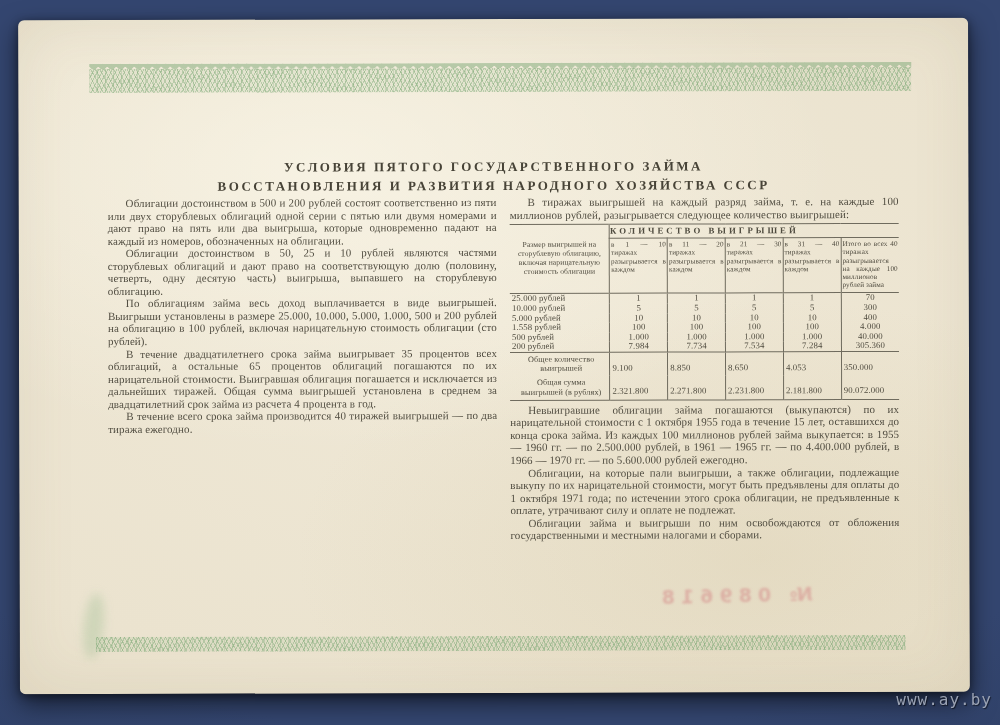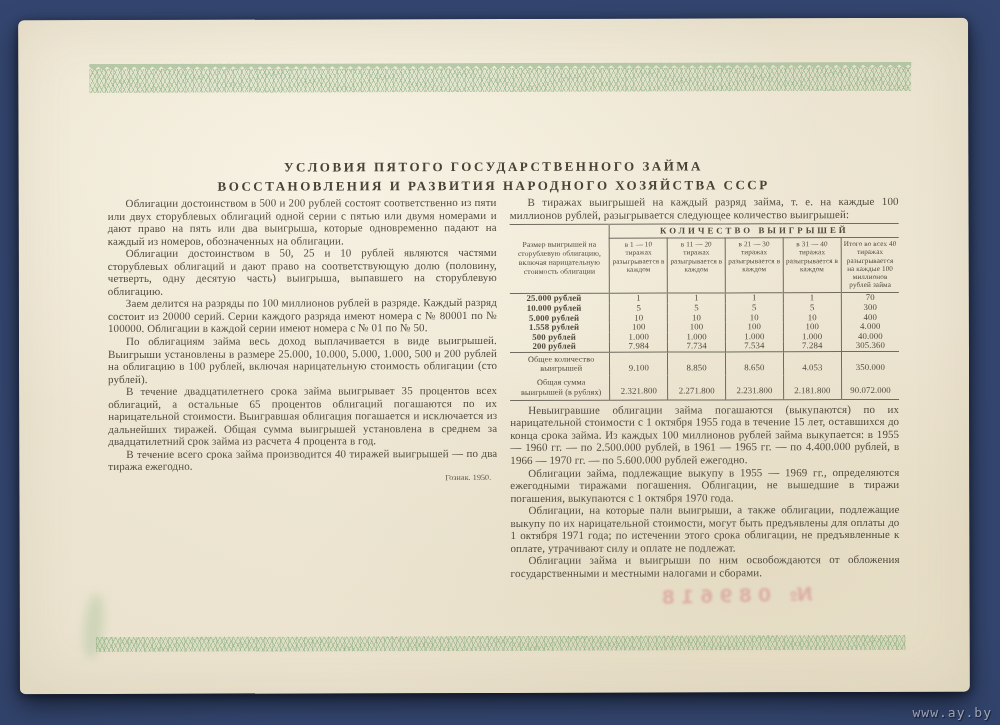--- a/index.html
+++ b/index.html
@@ -50,67 +50,65 @@
   .imprint{text-align:right;font-size:8px;margin-top:9px;padding-right:6px;text-indent:0 !important;color:#5b574b;}
 
   
   table.prize{
     width:100%;border-collapse:collapse;margin:2.5px 0 3px;
     font-size:8.8px;line-height:9.6px;color:#4f4b3f;table-layout:fixed;
   }
   table.prize{border-top:1.2px solid #6f6b5e;}
   table.prize thead{border-bottom:1px solid #6f6b5e;}
   th.c0{width:24%;font-size:7.6px;line-height:8.8px;font-weight:normal;text-align:center;padding:2px 3px;}
-  th.group{font-size:8.8px;font-weight:bold;letter-spacing:3px;padding:2.5px 0 1.5px;border-left:1px solid #6f6b5e;border-bottom:1px solid #6f6b5e;text-align:center;margin-left:29px;}
-  th.sub{font-size:7.2px;line-height:8.2px;font-weight:normal;padding:2px 1px 3px;border-left:1px solid #6f6b5e;text-align:center;vertical-align:top;overflow-wrap:break-word;width:13.5%;}
+  th.group{font-size:8.8px;font-weight:bold;letter-spacing:3px;padding:2.5px 0 1.5px;border-left:1px solid #6f6b5e;border-bottom:1px solid #6f6b5e;text-align:left;margin-left:29px;}
+  th.sub{font-size:7.2px;line-height:8.2px;font-weight:normal;padding:2px 1px 3px;border-left:1px solid #6f6b5e;vertical-align:top;overflow-wrap:break-word;width:13.5%;}
   th.sub.last{width:22%;}
   table.prize tbody td{text-align:center;padding:0 2px;border-left:1px solid #6f6b5e;height:9.6px;}
-  table.prize tbody td.label{text-align:center;padding-right:13px;border-left:none;font-weight:bold;}
+  table.prize tbody td.label{text-align:left;padding-right:13px;border-left:none;}
   table.prize tfoot{border-top:1.8px solid #6f6b5e;border-bottom:1.2px solid #6f6b5e;}
-  table.prize tfoot td{border-left:1px solid #6f6b5e;text-align:center;vertical-align:bottom;padding:2px 2px 3px;}
+  table.prize tfoot td{border-left:1px solid #6f6b5e;text-align:left;vertical-align:bottom;padding:2px 2px 3px;}
   table.prize tfoot td.label{border-left:none;text-align:center;font-size:8.2px;line-height:9.2px;padding-left:5px;}
 
   
   .bleed{
     position:absolute;left:607px;top:566px;width:215px;text-align:center;
     color:rgba(201,92,104,.34);font-size:19px;font-weight:bold;letter-spacing:6px;
     transform:scaleX(-1) rotate(1.2deg);filter:blur(1.1px);
     font-family:"DejaVu Sans", sans-serif;
   }
   .smudge{
     position:absolute;left:64px;top:573px;width:20px;height:66px;
     background:rgba(138,178,128,.28);border-radius:50%;filter:blur(5px);transform:rotate(6deg);
   }
   .watermark{
-    position:absolute;right:8px;bottom:5px;color:#9aa2b3;font-size:13px;letter-spacing:1px;
+    position:absolute;right:8px;bottom:16px;color:#9aa2b3;font-size:16px;letter-spacing:1px;
     font-family:"DejaVu Sans Mono", monospace;text-shadow:1px 1px 1px rgba(0,0,0,.55);
   }
 </style>
 </head>
 <body>
 
 <div class="paper">
 
   <div class="band band-top"></div>
 
   <div class="title-block">
     <div>УСЛОВИЯ ПЯТОГО ГОСУДАРСТВЕННОГО ЗАЙМА</div>
     <div>ВОССТАНОВЛЕНИЯ И РАЗВИТИЯ НАРОДНОГО ХОЗЯЙСТВА СССР</div>
   </div>
 
   <div class="columns">
 
     <div class="col">
       <p>Облигации достоинством в 500 и 200 рублей состоят соответственно из пяти или двух сторублевых облигаций одной серии с пятью или двумя номерами и дают право на пять или два выигрыша, которые одновременно падают на каждый из номеров, обозначенных на облигации.</p>
       <p>Облигации достоинством в 50, 25 и 10 рублей являются частями сторублевых облигаций и дают право на соответствующую долю (половину, четверть, одну десятую часть) выигрыша, выпавшего на сторублевую облигацию.</p>
-      <p>Заем делится на разряды по 100 миллионов рублей в разряде. Каждый разряд состоит из 20000 серий. Серии каждого разряда имеют номера с № 80001 по № 100000. Облигации в каждой серии имеют номера с № 01 по № 50.</p>
       <p>По облигациям займа весь доход выплачивается в виде выигрышей. Выигрыши установлены в размере 25.000, 10.000, 5.000, 1.000, 500 и 200 рублей на облигацию в 100 рублей, включая нарицательную стоимость облигации (сто рублей).</p>
       <p>В течение двадцатилетнего срока займа выигрывает 35 процентов всех облигаций, а остальные 65 процентов облигаций погашаются по их нарицательной стоимости. Выигравшая облигация погашается и исключается из дальнейших тиражей. Общая сумма выигрышей установлена в среднем за двадцатилетний срок займа из расчета 4 процента в год.</p>
       <p>В течение всего срока займа производится 40 тиражей выигрышей — по два тиража ежегодно.</p>
-      <p class="imprint">Гознак. 1950.</p>
     </div>
 
     <div class="col">
       <p>В тиражах выигрышей на каждый разряд займа, т. е. на каждые 100 миллионов рублей, разыгрывается следующее количество выигрышей:</p>
 
       <table class="prize">
         <thead>
           <tr>
             <th class="c0" rowspan="2">Размер выигрышей на сторублевую облигацию, включая нарицательную стоимость облигации</th>
             <th class="group" colspan="5">КОЛИЧЕСТВО ВЫИГРЫШЕЙ</th>
@@ -187,21 +185,20 @@
               <td>2.321.800</td>
               <td>2.271.800</td>
               <td>2.231.800</td>
               <td>2.181.800</td>
               <td>90.072.000</td>
             </tr>
           </tfoot>
       </table>
 
       <p>Невыигравшие облигации займа погашаются (выкупаются) по их нарицательной стоимости с 1 октября 1955 года в течение 15 лет, оставшихся до конца срока займа. Из каждых 100 миллионов рублей займа выкупается: в 1955 — 1960 гг. — по 2.500.000 рублей, в 1961 — 1965 гг. — по 4.400.000 рублей, в 1966 — 1970 гг. — по 5.600.000 рублей ежегодно.</p>
-      <p>Облигации займа, подлежащие выкупу в 1955 — 1969 гг., определяются ежегодными тиражами погашения. Облигации, не вышедшие в тиражи погашения, выкупаются с 1 октября 1970 года.</p>
       <p>Облигации, на которые пали выигрыши, а также облигации, подлежащие выкупу по их нарицательной стоимости, могут быть предъявлены для оплаты до 1 октября 1971 года; по истечении этого срока облигации, не предъявленные к оплате, утрачивают силу и оплате не подлежат.</p>
       <p>Облигации займа и выигрыши по ним освобождаются от обложения государственными и местными налогами и сборами.</p>
     </div>
 
   </div>
 
   <div class="bleed">№ 089618</div>
   <div class="smudge"></div>
 
   <div class="band band-bottom"></div>

